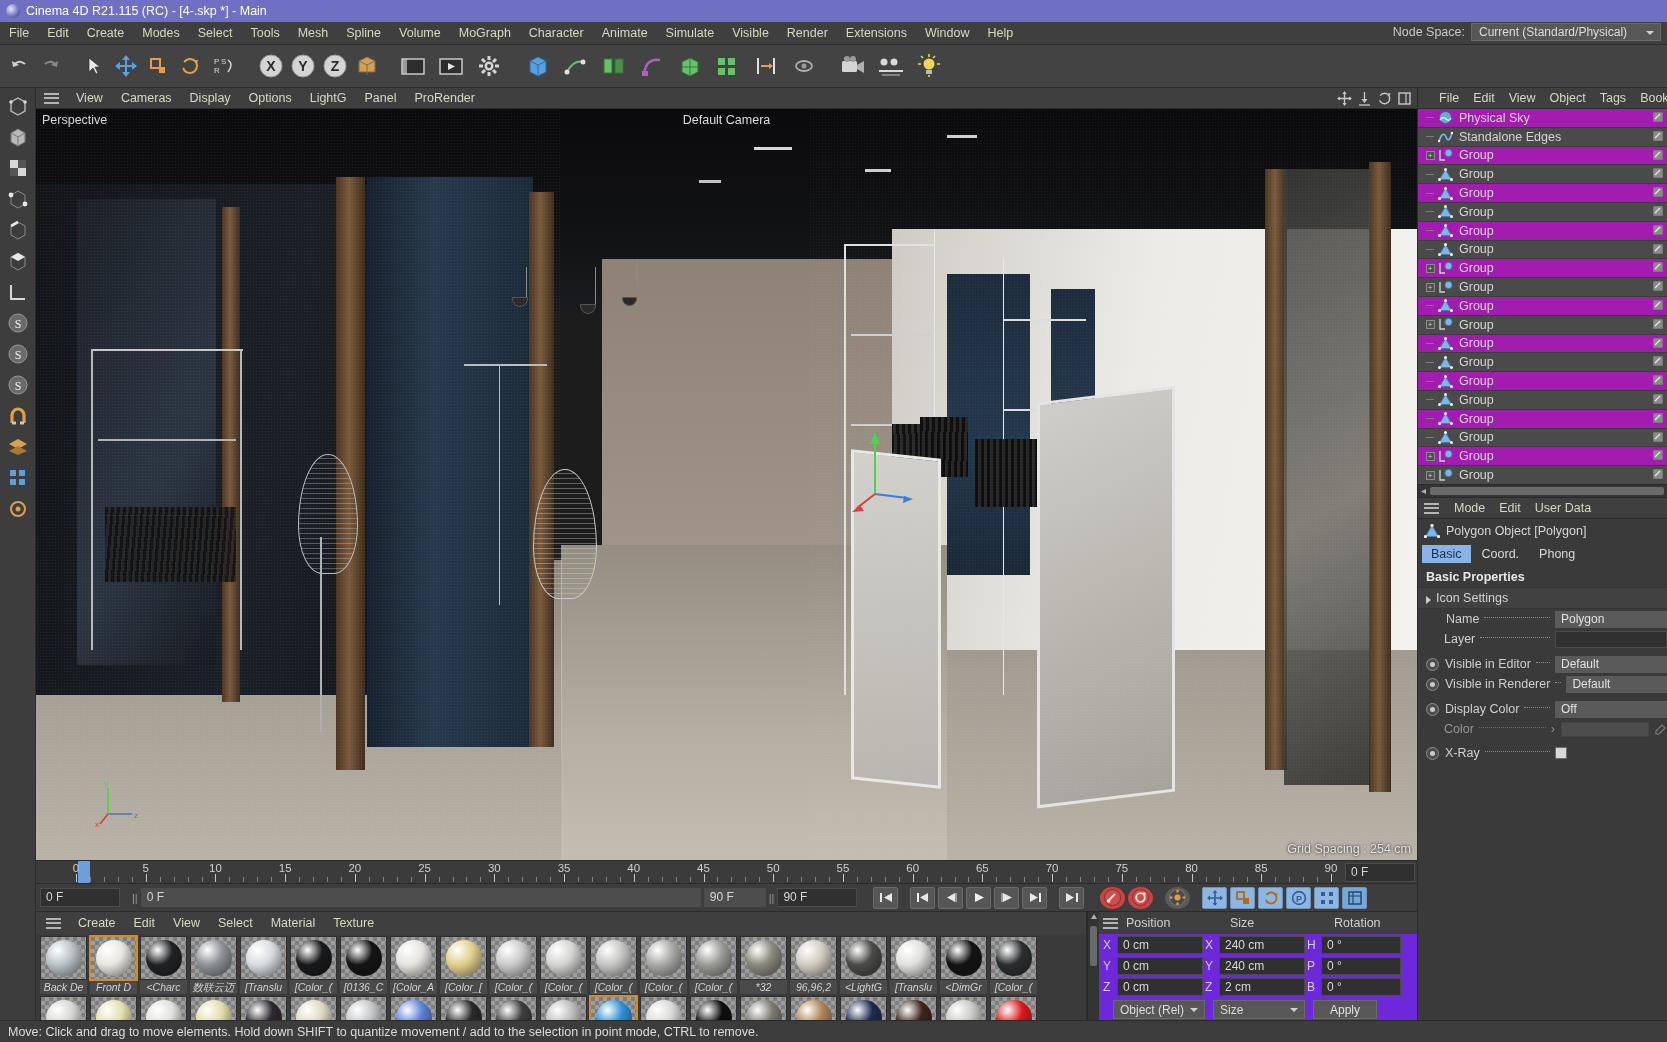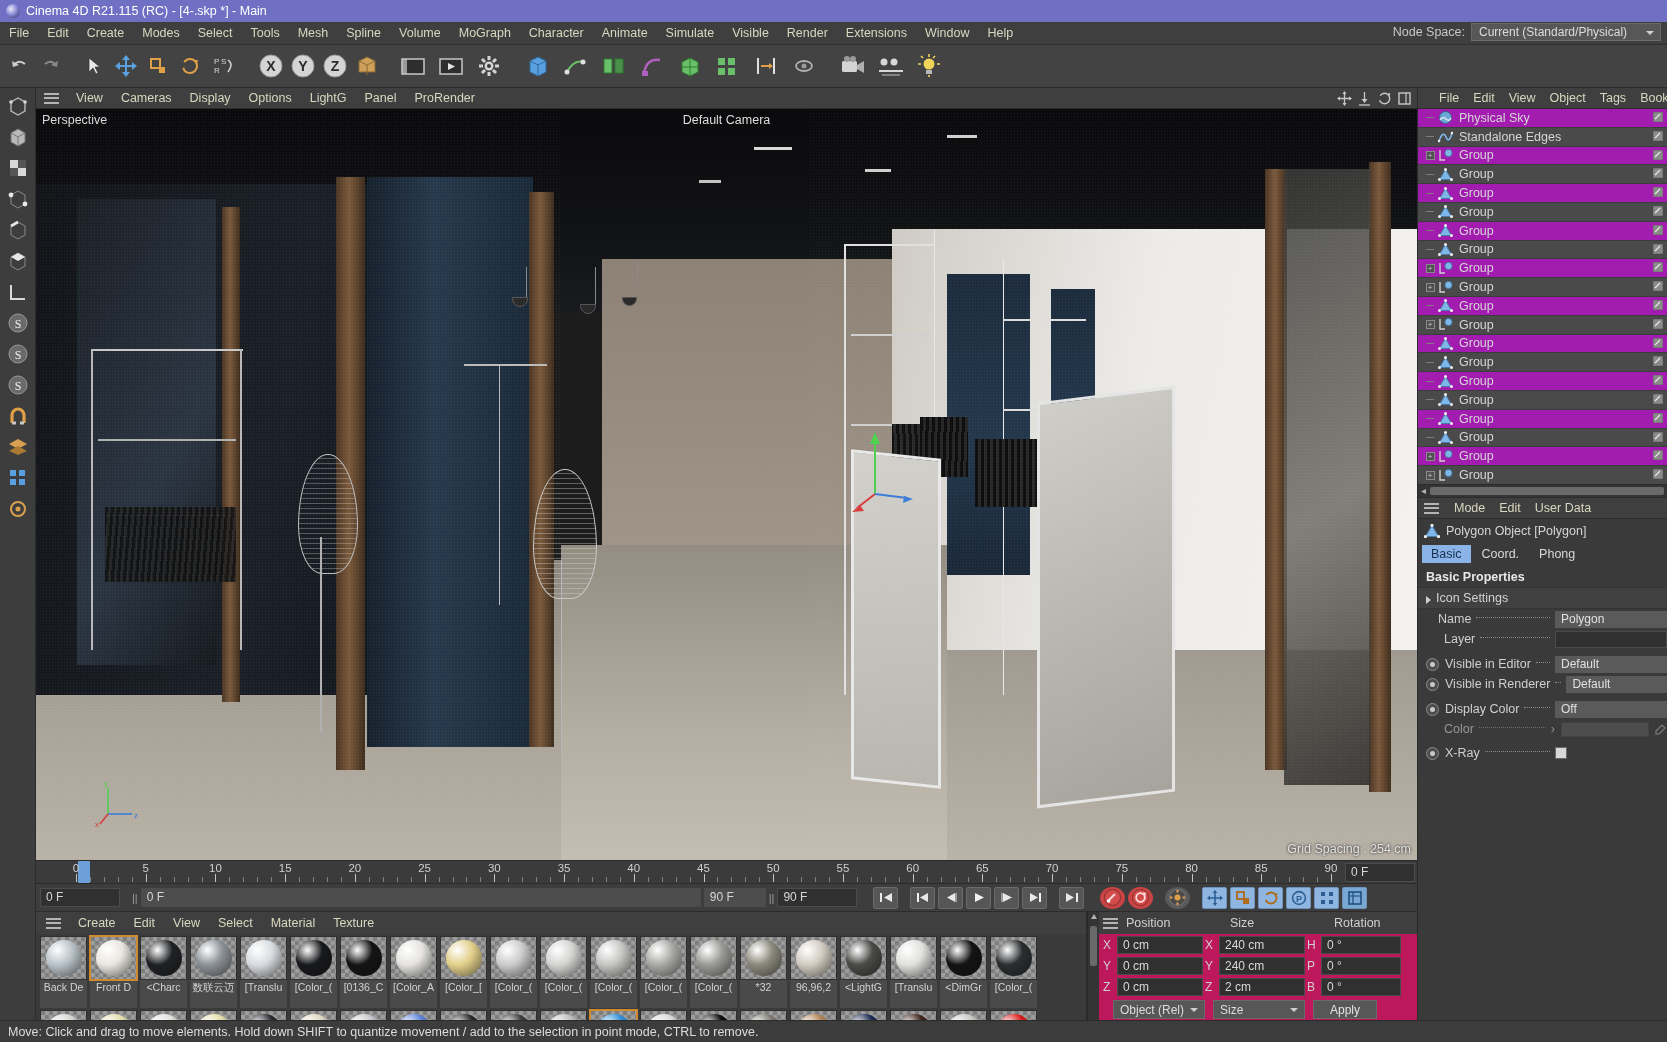--- a/index.html
+++ b/index.html
@@ -133,28 +133,28 @@
   #matgrid { flex:1; overflow:hidden; position:relative; padding:2px 0 0 4px; background:#3a3a3a; }
   .matrow { display:flex; gap:3px; margin-bottom:2px; }
   .matcell { width:47px; }
   .matsw { width:47px;height:44px; position:relative;
            background:
              repeating-conic-gradient(#9d9d9d 0% 25%, #7e7e7e 0% 50%) 0 0/8px 8px;
            border:1px solid #2f2f2f; }
   .matsw.sel { outline:2px solid #d08a32; outline-offset:-1px; }
   .ball { position:absolute; left:50%; top:50%; transform:translate(-50%,-50%);
           width:36px;height:36px;border-radius:50%; }
-  .matlbl { font-size:10.5px; color:#d2d2d2; background:#4a4a4a; height:28px; line-height:14px;
-            text-align:center; overflow:hidden; white-space:nowrap; }
+  .matlbl { font-size:10.5px; color:#d2d2d2; background:#4a4a4a; height:14px; line-height:14px;
+            text-align:center; overflow:hidden; white-space:nowrap;font-style:italic; }
   #matscroll { width:12px; background:#343434; border-left:1px solid #2a2a2a; position:relative; }
   #matscroll .thumb { position:absolute; left:2px; right:2px; top:14px; height:40px; background:#6a6a6a; border-radius:2px;}
   #matscroll .arrU,#matscroll .arrD{ position:absolute; left:2px; right:2px; height:12px; }
 
   
-  #coords { width:318px; background:#be185d; display:flex; flex-direction:column; }
+  #coords { width:318px; background:#6d28d9; display:flex; flex-direction:column; }
   #coordHead { height:22px; display:flex; align-items:center; gap:0; padding-left:4px; background:#3f3f3f;}
   #coordHead .hdr { font-size:12.5px; color:#d0d0d0; }
   .hamb { width:15px;height:11px;display:flex;flex-direction:column;justify-content:space-between;margin-right:8px;}
   .hamb i{display:block;height:2px;background:#b4b4b4;}
   .crow { display:flex; align-items:center; height:21px; padding-left:4px; gap:2px; }
   .caxis { width:12px; font-size:12px; color:#cfcfcf; }
   .cfield { background:#303030;border:1px solid #4a4a4a;height:18px;line-height:16px;
             font-size:12px;color:#d8d8d8;padding:0 13px 0 5px;position:relative;width:86px; }
   .cfield.narrow{ width:80px; }
   .cselrow { display:flex; align-items:center; height:24px; padding-left:14px; gap:8px; }
@@ -1751,21 +1751,21 @@
     </div>
     <div id="amTabs">
         <span class="atab active">Basic</span>
         <span class="atab">Coord.</span>
         <span class="atab">Phong</span>
       </div>
     <div id="amBody">
       <div class="aSection">Basic Properties</div>
       <div class="aFold">Icon Settings</div>
 
-      <div class="aRow" style="padding-left:20px">
+      <div class="aRow" style="padding-left:28px">
         <span class="aLabel">Name</span>
         <span class="aDots"></span>
         <span class="aVal plain">Polygon</span>
       </div>
       <div class="aRow" style="padding-left:26px">
         <span class="aLabel">Layer</span>
         <span class="aDots"></span>
         <span class="aVal dark"></span>
       </div>
 

